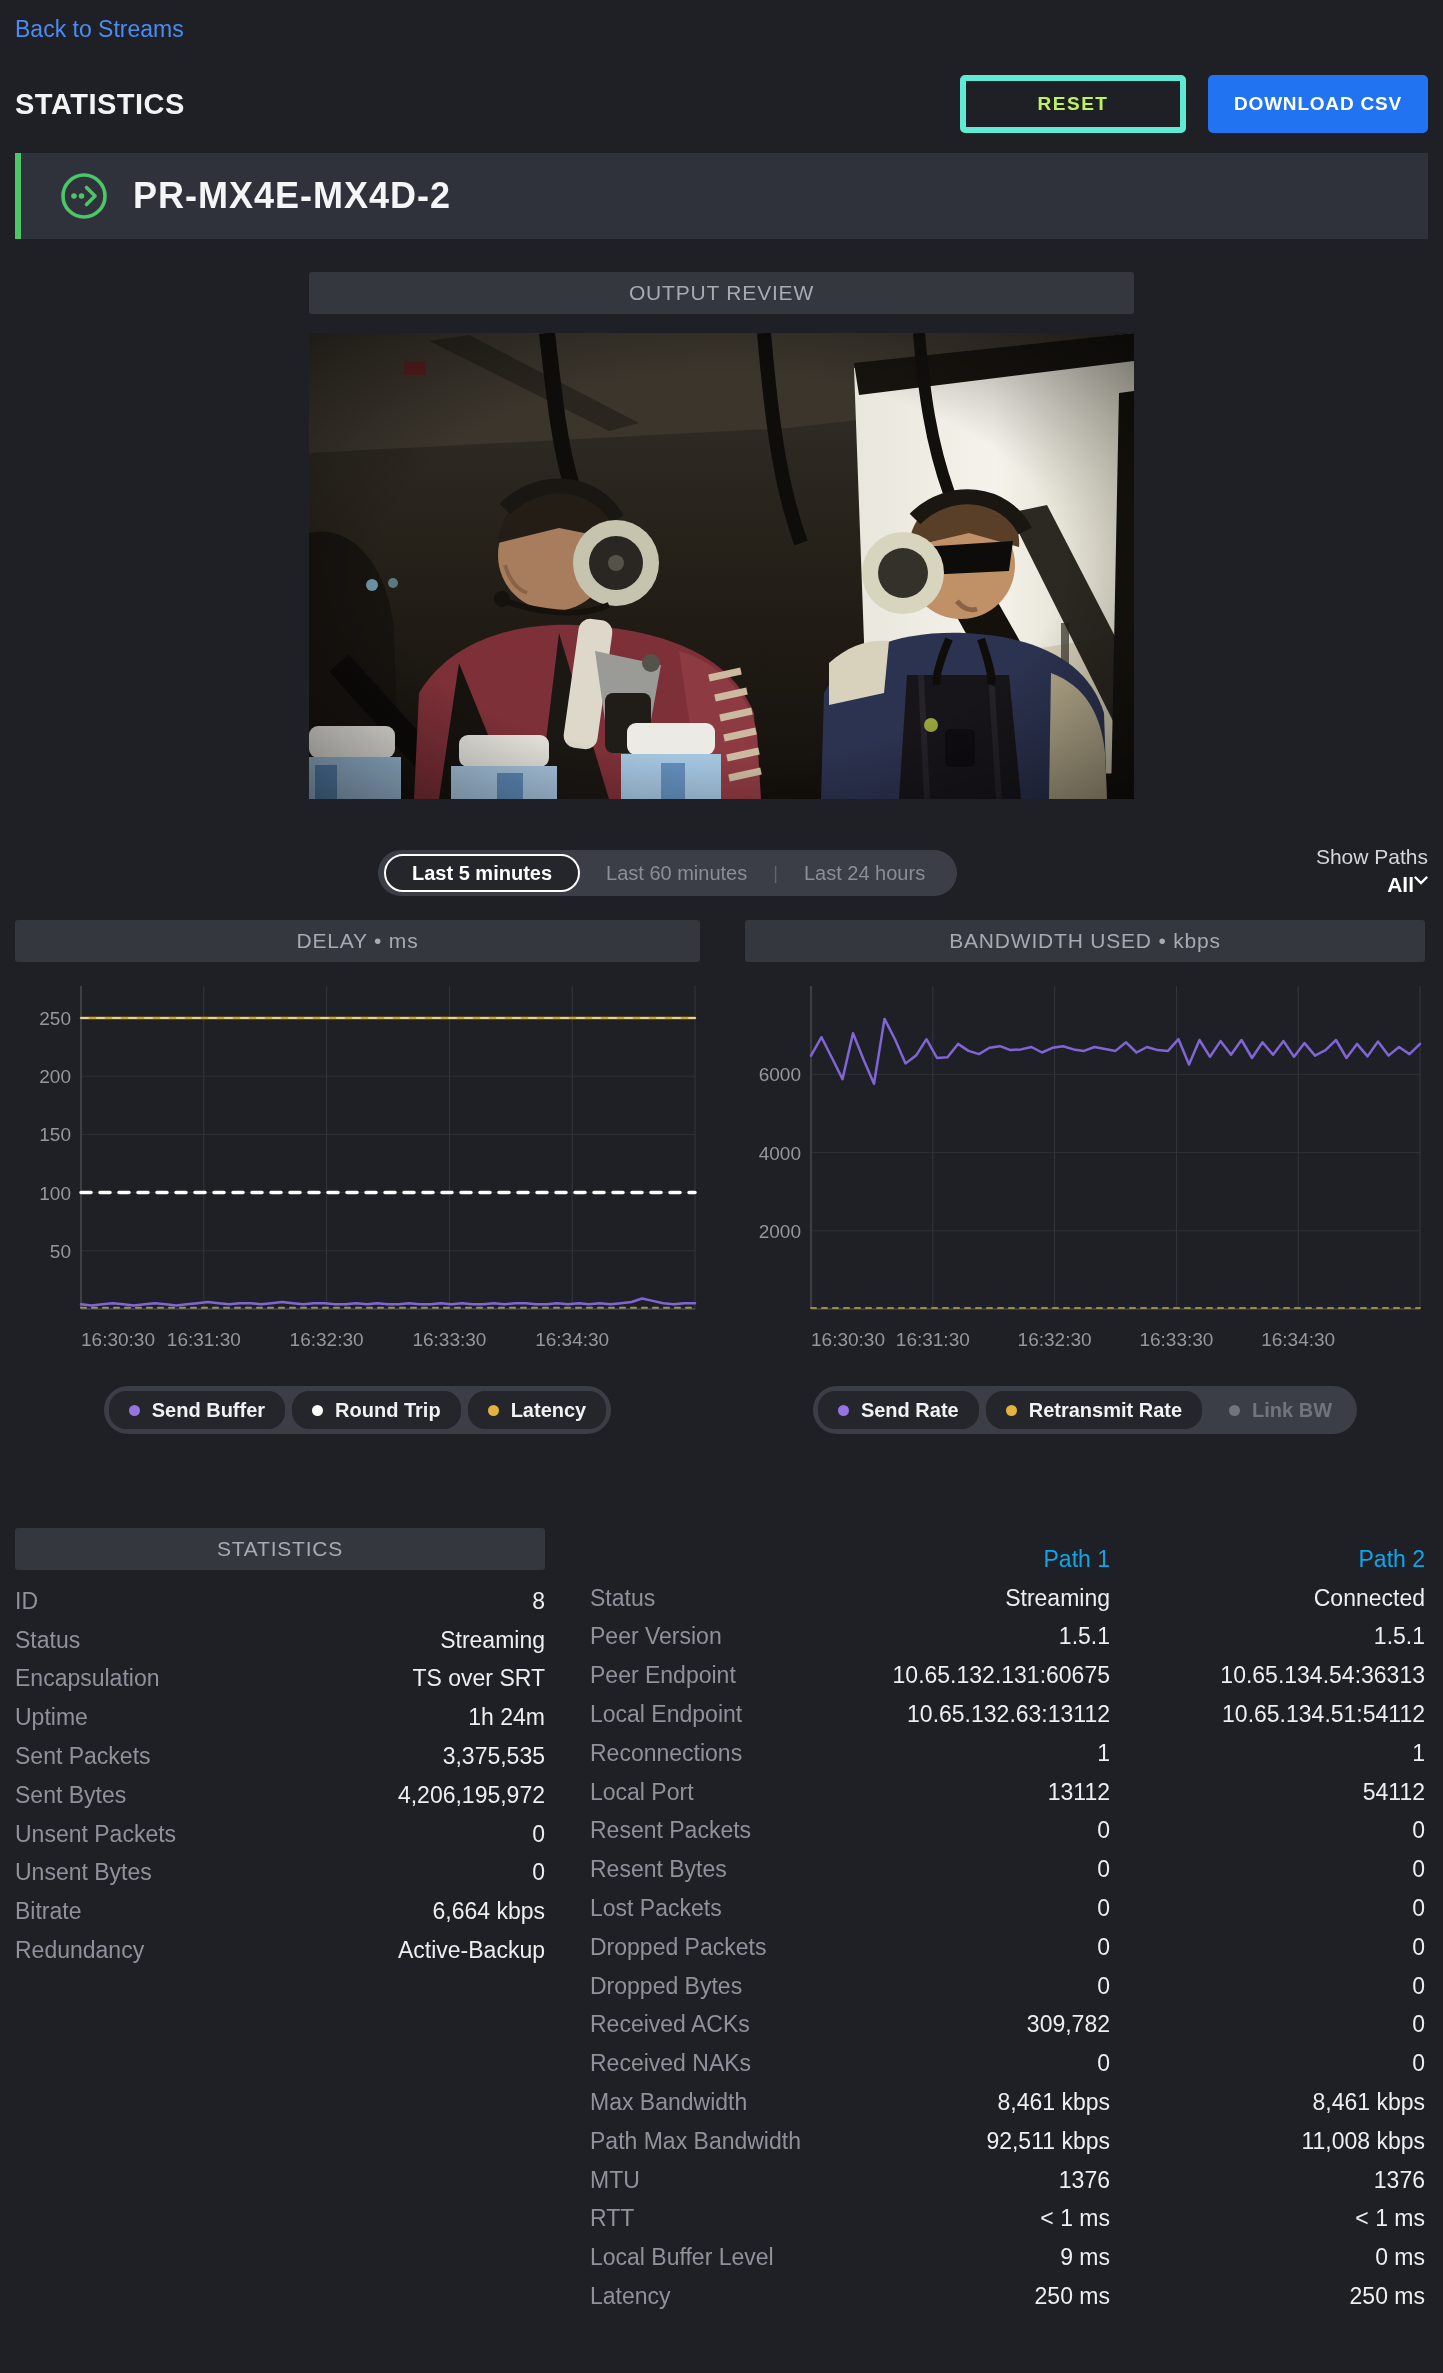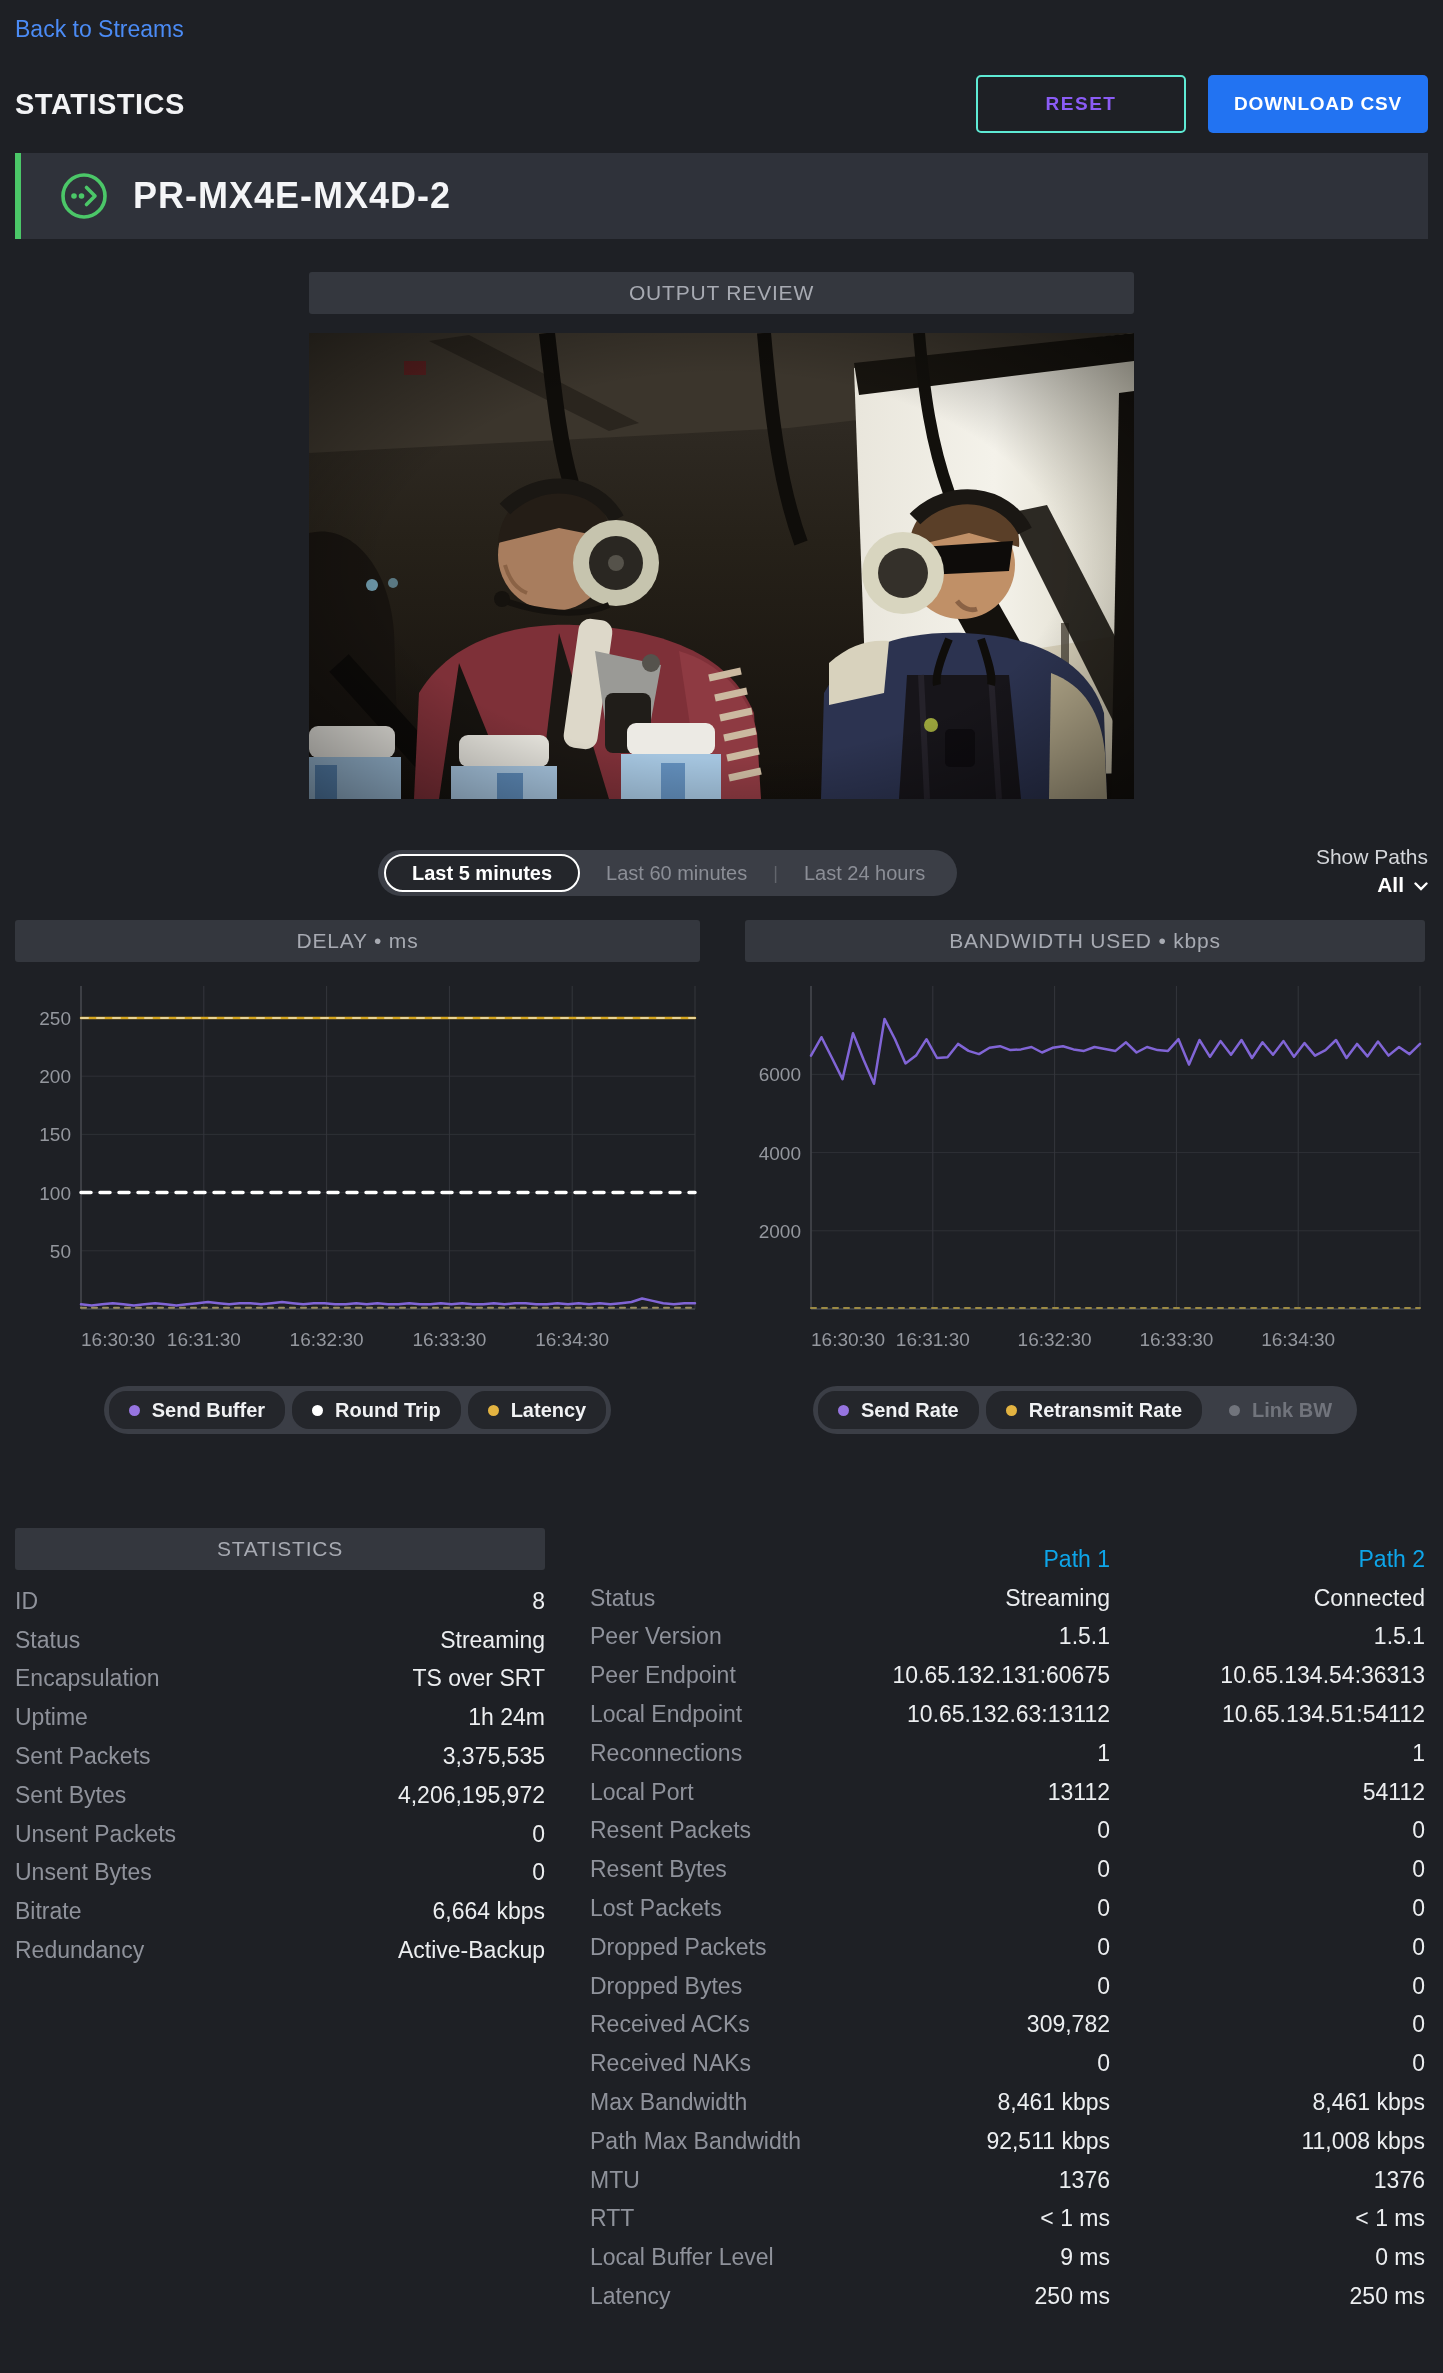--- a/index.html
+++ b/index.html
@@ -12,21 +12,21 @@
 
   
   .back-link { display:inline-block; color:#4b8bf5; font-size:23px; text-decoration:none; cursor:pointer; }
 
   
   .header-row { margin-top:32px; display:flex; justify-content:space-between; align-items:center; height:58px; }
   .page-title { font-size:29px; font-weight:bold; color:#f2f3f5; letter-spacing:0.5px; }
   .header-buttons { display:flex; gap:22px; }
   .btn { font-family:"Liberation Sans",sans-serif; font-size:19px; font-weight:bold; letter-spacing:1.5px;
          border-radius:5px; cursor:pointer; height:58px; }
-  .btn-outline { background:transparent; border:2px solid #5eead4; color:#8b5cf6; width:210px; }
+  .btn-outline { background:transparent; border:6px solid #5eead4; color:#bef264; width:226px; }
   .btn-solid { background:#2273f2; border:none; color:#ffffff; width:220px; letter-spacing:0.8px; }
 
   
   .stream-banner { margin-top:20px; height:86px; background:#2f323a; border-left:6px solid #4bc768;
                    display:flex; align-items:center; padding-left:38px; }
   .stream-icon { width:50px; height:50px; margin-right:24px; flex:0 0 auto; }
   .stream-name { font-size:36px; font-weight:bold; color:#f4f5f7; letter-spacing:1px; }
 
   
   .section-bar { height:42px; background:#34373e; border-radius:3px; color:#a7aab2;
@@ -41,21 +41,21 @@
   .controls-row { position:relative; margin-top:51px; height:48px; }
   .tab-pill { position:absolute; left:363px; top:0; height:46px; background:#3b3e46; border-radius:23px;
               display:flex; align-items:center; padding:0 6px; }
   .tab-item { font-size:20px; color:#8b8e96; padding:0 26px; height:38px; display:flex; align-items:center;
               border-radius:19px; cursor:pointer; white-space:nowrap; }
   .tab-item.active { background:#24262b; border:2px solid #ffffff; color:#ffffff; font-weight:bold; }
   .tab-divider { color:#62656c; font-size:18px; }
   .show-paths { position:absolute; right:0; top:-5px; text-align:right; }
   .show-paths-label { font-size:21px; color:#d4d6da; }
   .paths-value { margin-top:4px; font-size:21px; font-weight:bold; color:#ffffff; cursor:pointer;
-                 display:inline-flex; align-items:center; gap:10px;margin-left:14px; }
+                 display:inline-flex; gap:0;margin-left:14px; }
   .paths-value svg { margin-top:3px; }
 
   
   .charts-row { margin-top:22px; display:flex; gap:45px; }
   .chart-col-left { width:685px; }
   .chart-col-right { width:680px; }
   .chart-svg { display:block; margin-top:12px; }
   .legend { margin-top:12px; display:flex; justify-content:center; }
   .legend-pill { background:#3b3e46; border-radius:24px; padding:5px; display:flex; gap:7px; align-items:center; }
   .legend-item { display:flex; align-items:center; gap:12px; background:#24262b; border-radius:17px;

